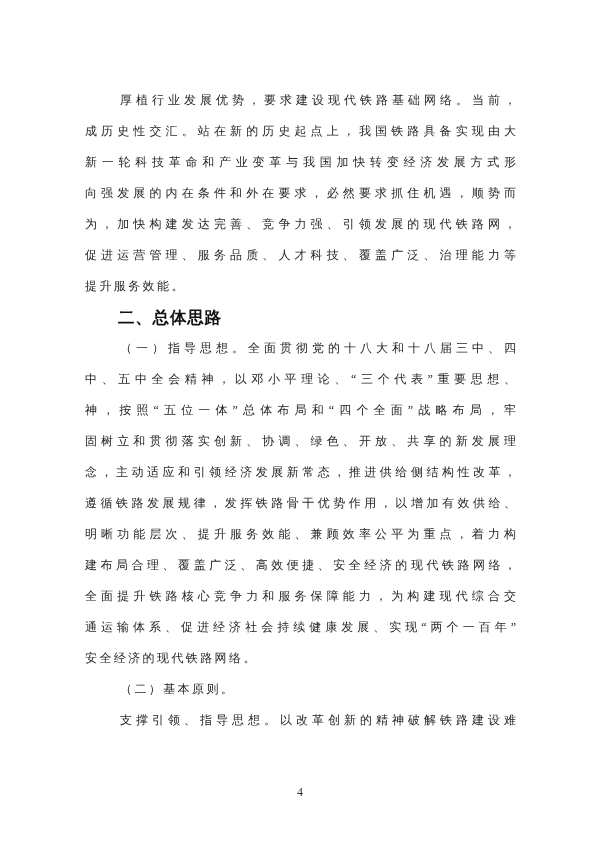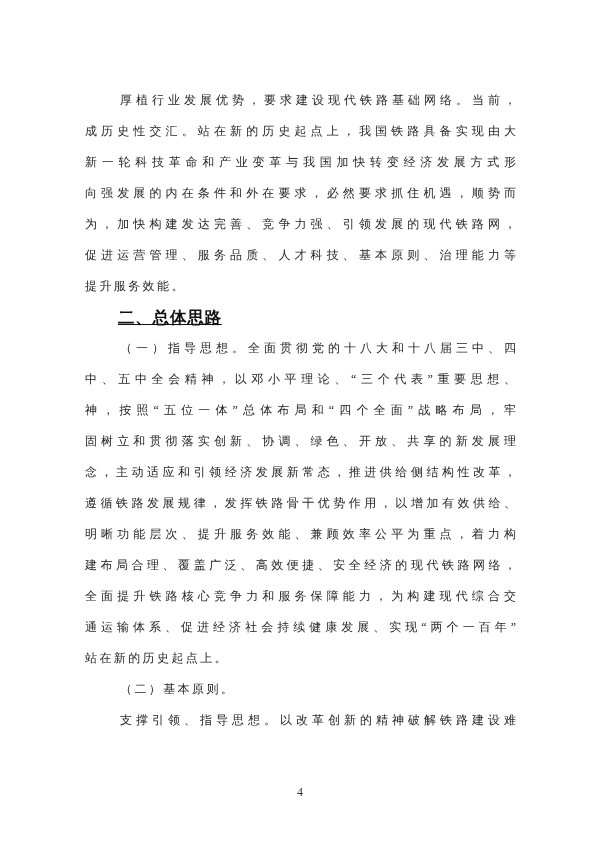--- a/index.html
+++ b/index.html
@@ -41,21 +41,20 @@
   .line.indent {
     text-indent: 35px;
   }
   .line.heading {
     font-family: "Liberation Sans", "DejaVu Sans", sans-serif;
     font-weight: bold;
     font-size: 16.5px;
     letter-spacing: 0.8px;
     color: var(--heading-color, #111111);
     text-indent: 33px;
-    text-decoration: underline;
   }
   .page-footer {
     position: absolute;
     left: 0;
     top: 782px;
     width: 600px;
     text-align: center;
   }
   .page-number {
     font-size: 12px;
@@ -66,33 +65,33 @@
 </head>
 <body>
 
 <div class="page">
   <div class="text-block">
       <div class="line stretch indent">厚植行业发展优势，要求建设现代铁路基础网络。当前，</div>
       <div class="line stretch">成历史性交汇。站在新的历史起点上，我国铁路具备实现由大</div>
       <div class="line stretch">新一轮科技革命和产业变革与我国加快转变经济发展方式形</div>
       <div class="line stretch">向强发展的内在条件和外在要求，必然要求抓住机遇，顺势而</div>
       <div class="line stretch">为，加快构建发达完善、竞争力强、引领发展的现代铁路网，</div>
-      <div class="line stretch">促进运营管理、服务品质、人才科技、基本原则、治理能力等</div>
+      <div class="line stretch">促进运营管理、服务品质、人才科技、覆盖广泛、治理能力等</div>
       <div class="line">提升服务效能。</div>
       <div class="line heading indent">二、总体思路</div>
       <div class="line stretch indent">（一）指导思想。全面贯彻党的十八大和十八届三中、四</div>
       <div class="line stretch">中、五中全会精神，以邓小平理论、“三个代表”重要思想、</div>
       <div class="line stretch">神，按照“五位一体”总体布局和“四个全面”战略布局，牢</div>
       <div class="line stretch">固树立和贯彻落实创新、协调、绿色、开放、共享的新发展理</div>
       <div class="line stretch">念，主动适应和引领经济发展新常态，推进供给侧结构性改革，</div>
       <div class="line stretch">遵循铁路发展规律，发挥铁路骨干优势作用，以增加有效供给、</div>
       <div class="line stretch">明晰功能层次、提升服务效能、兼顾效率公平为重点，着力构</div>
       <div class="line stretch">建布局合理、覆盖广泛、高效便捷、安全经济的现代铁路网络，</div>
       <div class="line stretch">全面提升铁路核心竞争力和服务保障能力，为构建现代综合交</div>
       <div class="line stretch">通运输体系、促进经济社会持续健康发展、实现“两个一百年”</div>
-      <div class="line">站在新的历史起点上。</div>
+      <div class="line">安全经济的现代铁路网络。</div>
       <div class="line indent">（二）基本原则。</div>
       <div class="line stretch indent">支撑引领、指导思想。以改革创新的精神破解铁路建设难</div>
     </div>
   <div class="page-footer">
     <span class="page-number">4</span>
   </div>
 </div>
 
 </body></html>

